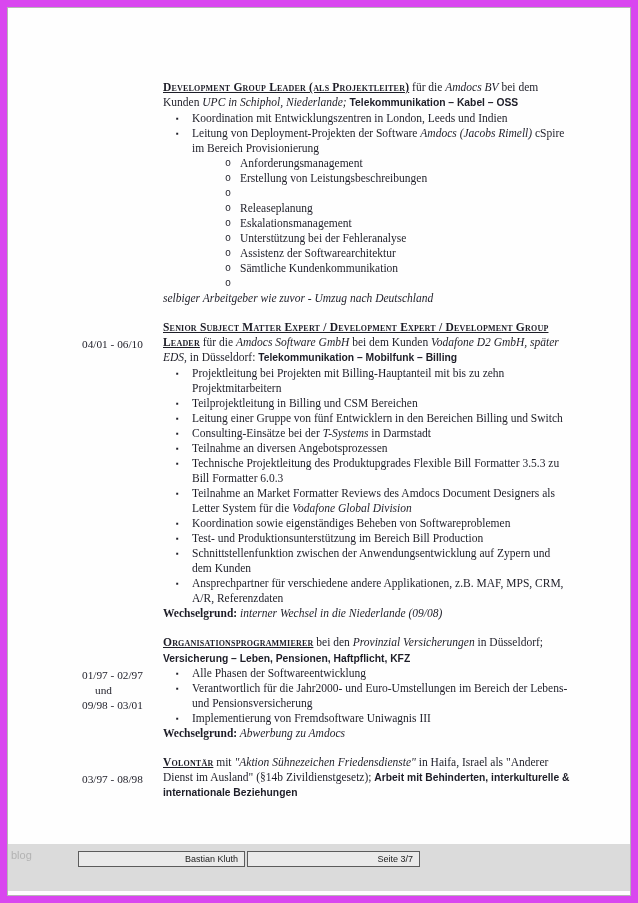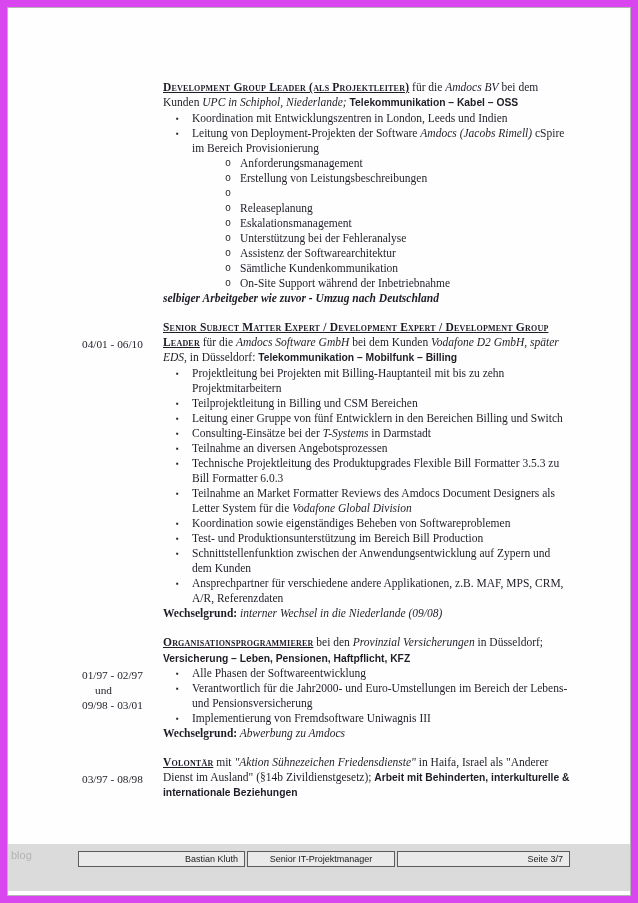--- a/index.html
+++ b/index.html
@@ -29,21 +29,21 @@
   }
   .i { font-style:italic; }
   .bold { font-weight:bold; }
   .bs { font-family:"Liberation Sans", sans-serif; font-weight:bold; font-size:10.3px; }
 
   .bullet { display:flex; padding-left:13px; }
   .bullet > .mk { width:16px; flex-shrink:0; font-size:8px; line-height:15px; }
   .sub { display:flex; padding-left:62px; }
   .sub > .mk { width:15px; flex-shrink:0; font-family:"Liberation Mono", monospace; font-size:10px; line-height:15px; }
   .tx { flex:1; min-width:0; }
-  .note { font-style:italic;font-weight:bold; }
+  .note { font-style:italic; }
 
   .sep-line { position:absolute; left:77px; width:485px; bottom:50px; border-top:1px solid #808080; }
   .footer-strip { position:absolute; left:0; right:0; bottom:4px; height:47px; background:#dbdbdb; }
   .watermark {
     position:absolute; left:3px; top:5px;
     font-family:"Liberation Sans", sans-serif; font-size:11px; color:#b3b3b3;
   }
   .footer-table { position:absolute; left:70px; top:7px; display:flex; }
   .cell {
     border:1px solid #5c5c5c; background:#eaeaea; height:16px;
@@ -101,21 +101,20 @@
           <div class="sub">
               <span class="mk">o</span>
               <span class="tx">Assistenz der Softwarearchitektur</span>
             </div>
           <div class="sub">
               <span class="mk">o</span>
               <span class="tx">Sämtliche Kundenkommunikation</span>
             </div>
           <div class="sub">
               <span class="mk">o</span>
-              <span class="tx">On-Site Support während der Inbetriebnahme</span>
             </div>
           <p class="note">selbiger Arbeitgeber wie zuvor - Umzug nach Deutschland</p>
         </div>
       </section>
 
       <section class="entry">
         <div class="date-col">
           <div>04/01 - 06/10</div>
         </div>
         <div class="body-col">
@@ -209,18 +208,17 @@
       </section>
 
     </div>
 
     <div class="sep-line"></div>
 
     <div class="footer-strip">
       <span class="watermark">blog</span>
       <div class="footer-table">
         <div class="cell c1">Bastian Kluth</div>
-        <div class="cell c2">Senior IT-Projektmanager</div>
         <div class="cell c3">Seite 3/7</div>
       </div>
     </div>
   </div>
 </div>
 
 </body></html>

